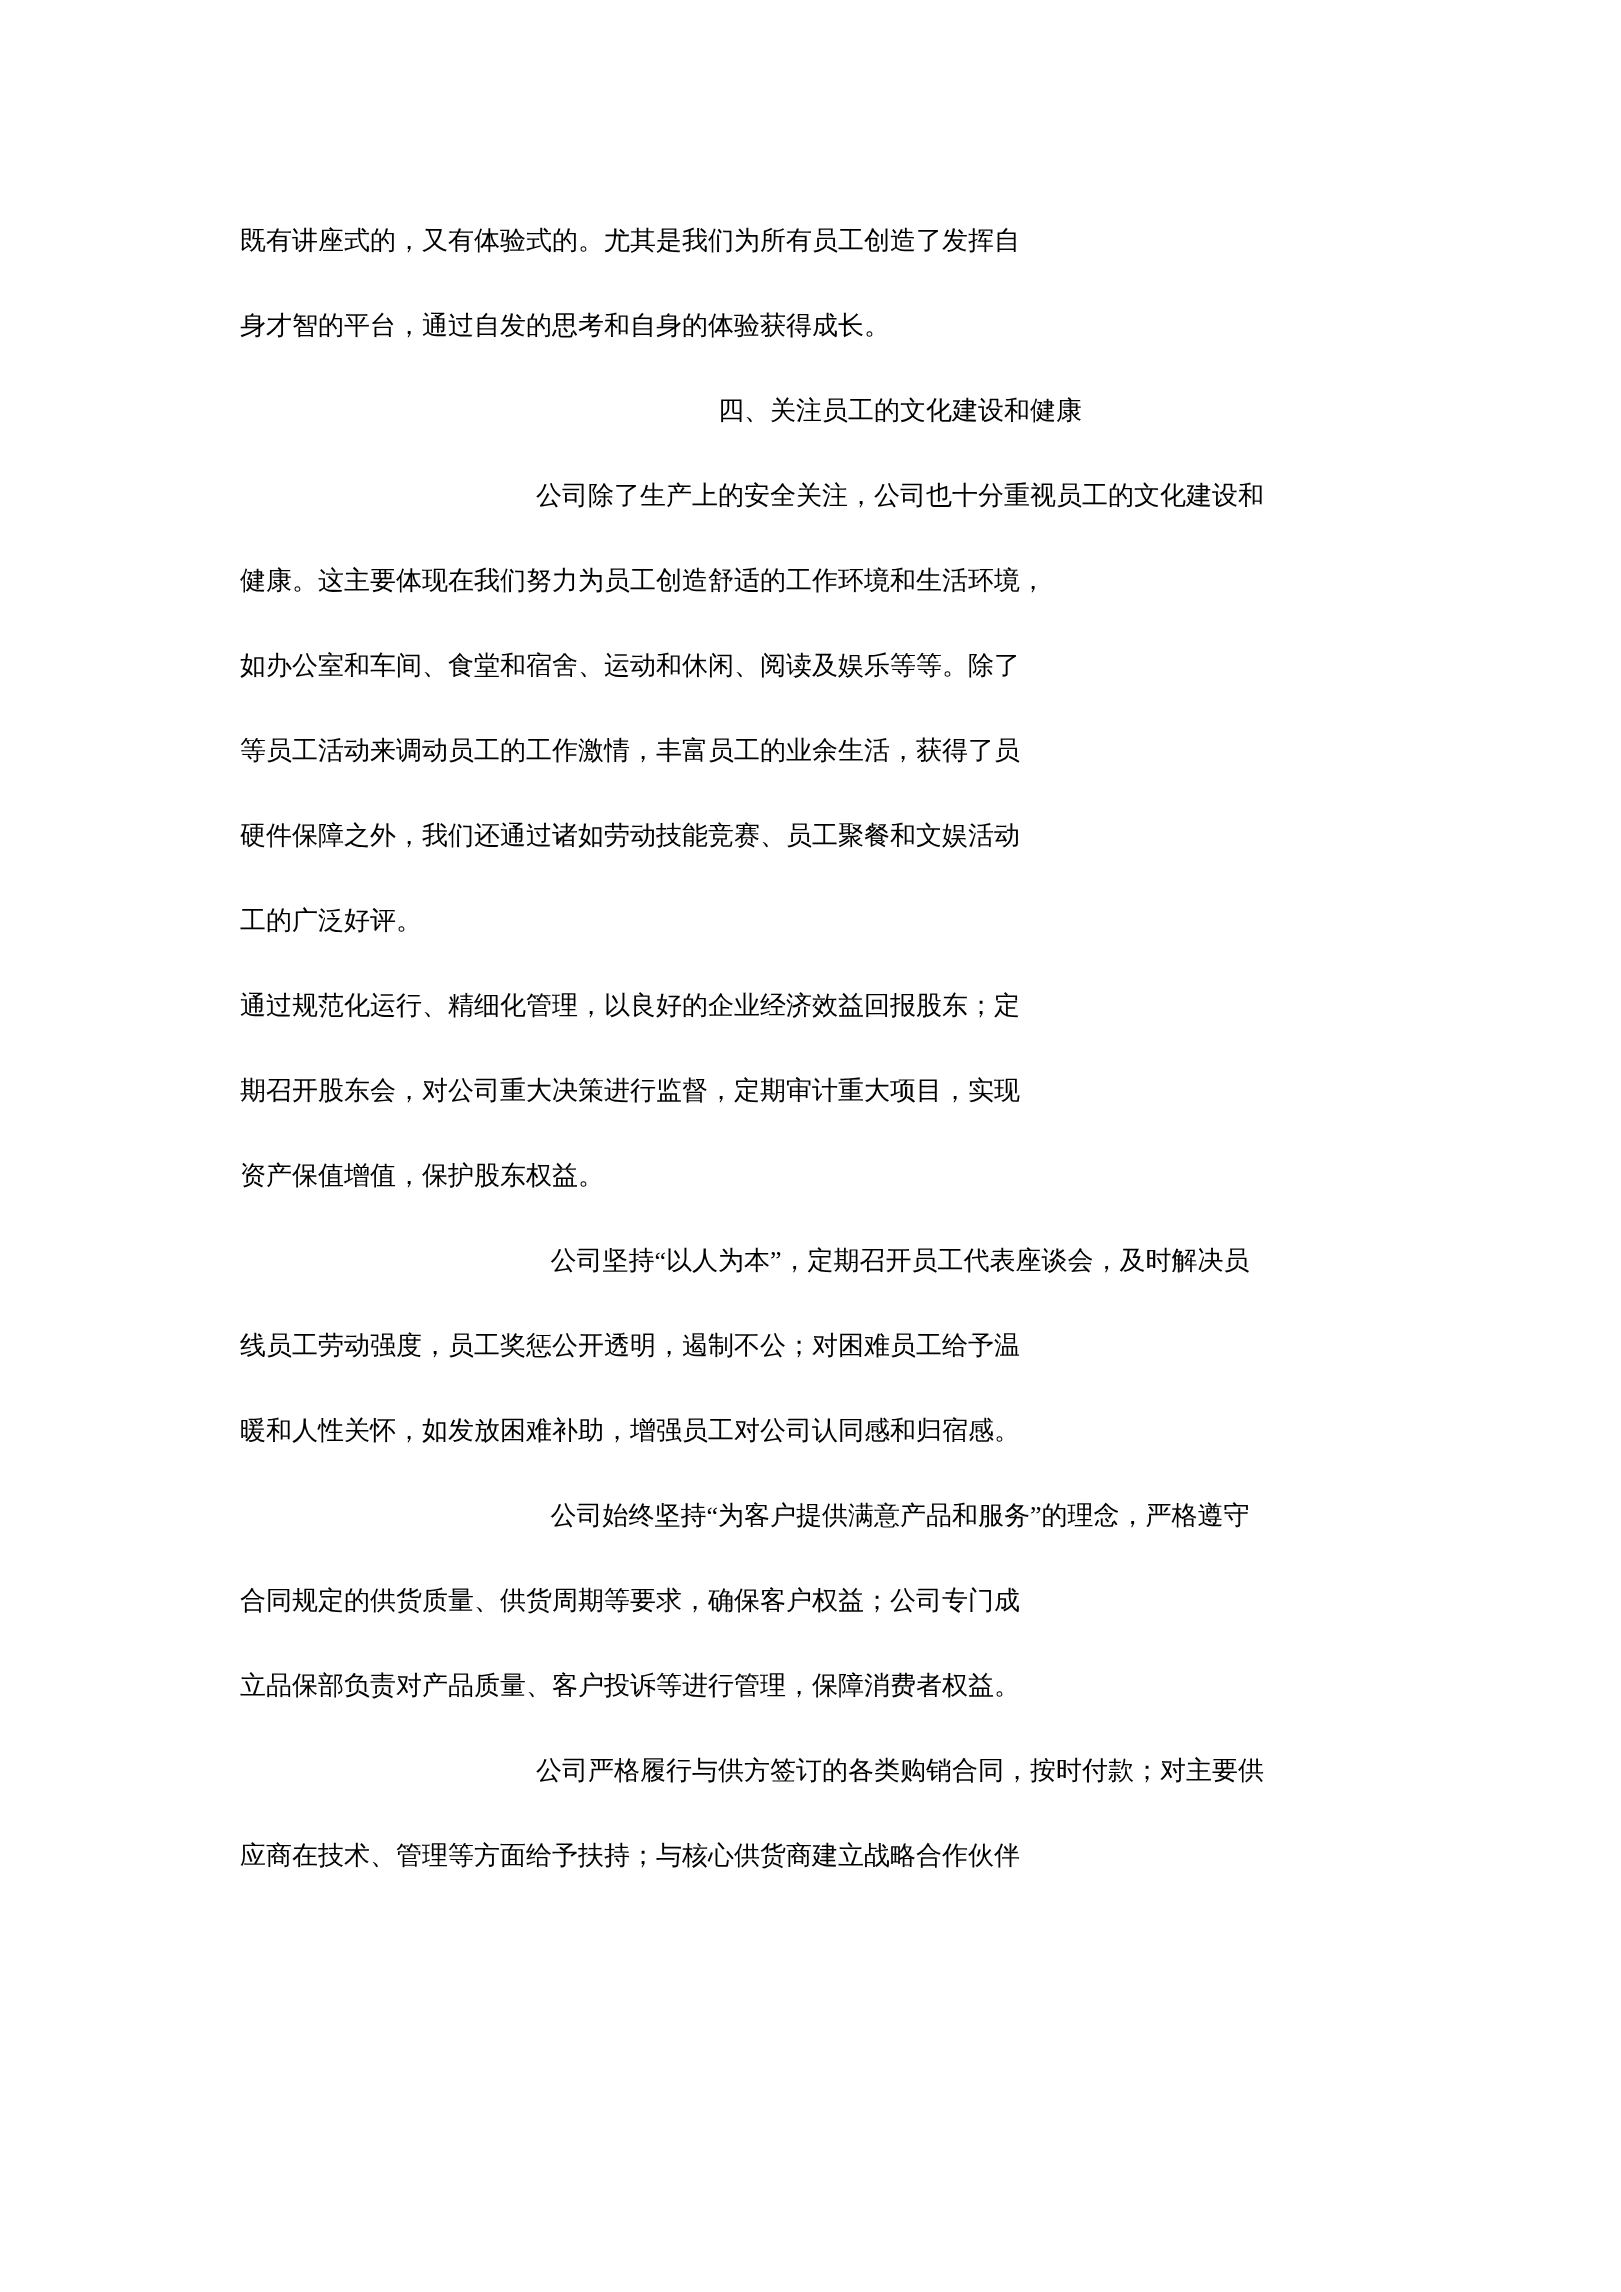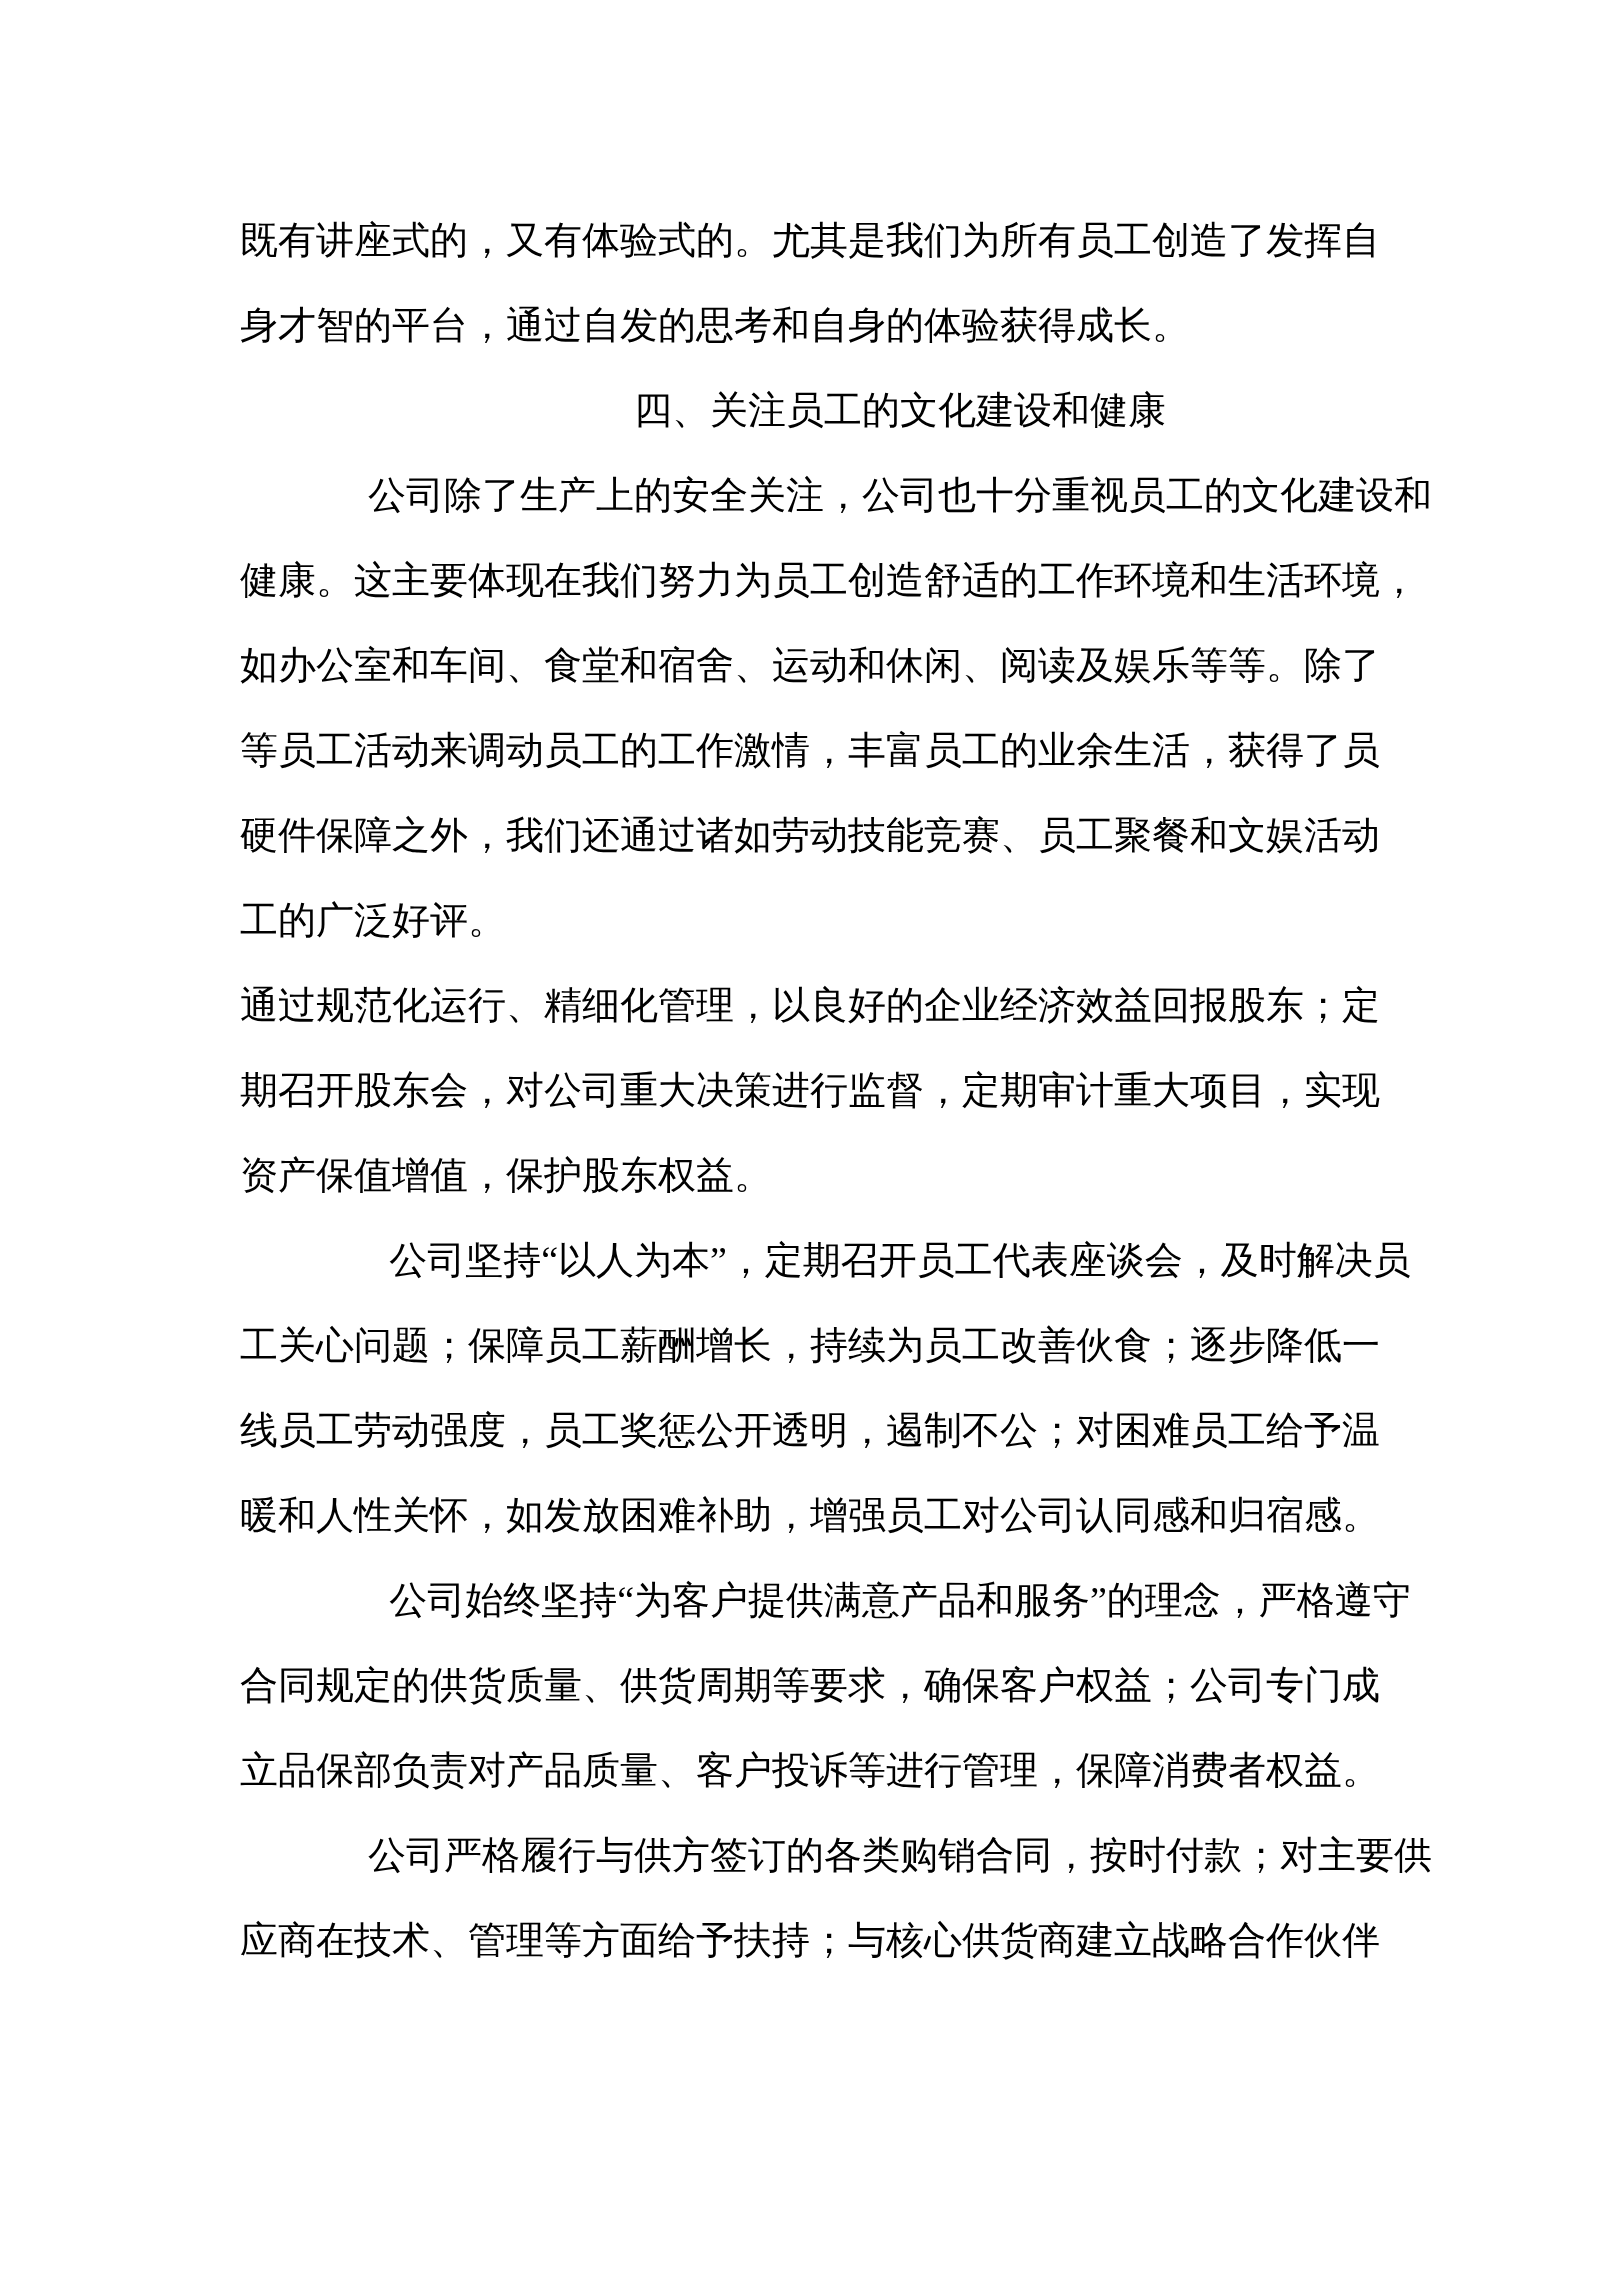--- a/index.html
+++ b/index.html
@@ -13,21 +13,21 @@
     height: 2293px;
     background: #ffffff;
     overflow: hidden;
     font-family: "Liberation Serif", "DejaVu Serif", serif;
   }
   .textblock {
     position: absolute;
     left: 240px;
     top: 198px;
     width: 1235px;
-    font-size: 38px;
+    font-size: 26px;
     line-height: 85px;
     color: #000000;
     letter-spacing: 0;
   }
   .line {
     white-space: nowrap;
     height: 85px;
   }
   .line.indent {
     text-indent: 85px;
@@ -45,21 +45,20 @@
       <div class="line indent">公司除了生产上的安全关注，公司也十分重视员工的文化建设和</div>
       <div class="line">健康。这主要体现在我们努力为员工创造舒适的工作环境和生活环境，</div>
       <div class="line">如办公室和车间、食堂和宿舍、运动和休闲、阅读及娱乐等等。除了</div>
       <div class="line">等员工活动来调动员工的工作激情，丰富员工的业余生活，获得了员</div>
       <div class="line">硬件保障之外，我们还通过诸如劳动技能竞赛、员工聚餐和文娱活动</div>
       <div class="line">工的广泛好评。</div>
       <div class="line">通过规范化运行、精细化管理，以良好的企业经济效益回报股东；定</div>
       <div class="line">期召开股东会，对公司重大决策进行监督，定期审计重大项目，实现</div>
       <div class="line">资产保值增值，保护股东权益。</div>
       <div class="line indent">公司坚持“以人为本”，定期召开员工代表座谈会，及时解决员</div>
-      <div class="line">工关心问题；保障员工薪酬增长，持续为员工改善伙食；逐步降低一</div>
       <div class="line">线员工劳动强度，员工奖惩公开透明，遏制不公；对困难员工给予温</div>
       <div class="line">暖和人性关怀，如发放困难补助，增强员工对公司认同感和归宿感。</div>
       <div class="line indent">公司始终坚持“为客户提供满意产品和服务”的理念，严格遵守</div>
       <div class="line">合同规定的供货质量、供货周期等要求，确保客户权益；公司专门成</div>
       <div class="line">立品保部负责对产品质量、客户投诉等进行管理，保障消费者权益。</div>
       <div class="line indent">公司严格履行与供方签订的各类购销合同，按时付款；对主要供</div>
       <div class="line">应商在技术、管理等方面给予扶持；与核心供货商建立战略合作伙伴</div>
     </div>
 </div>
 

